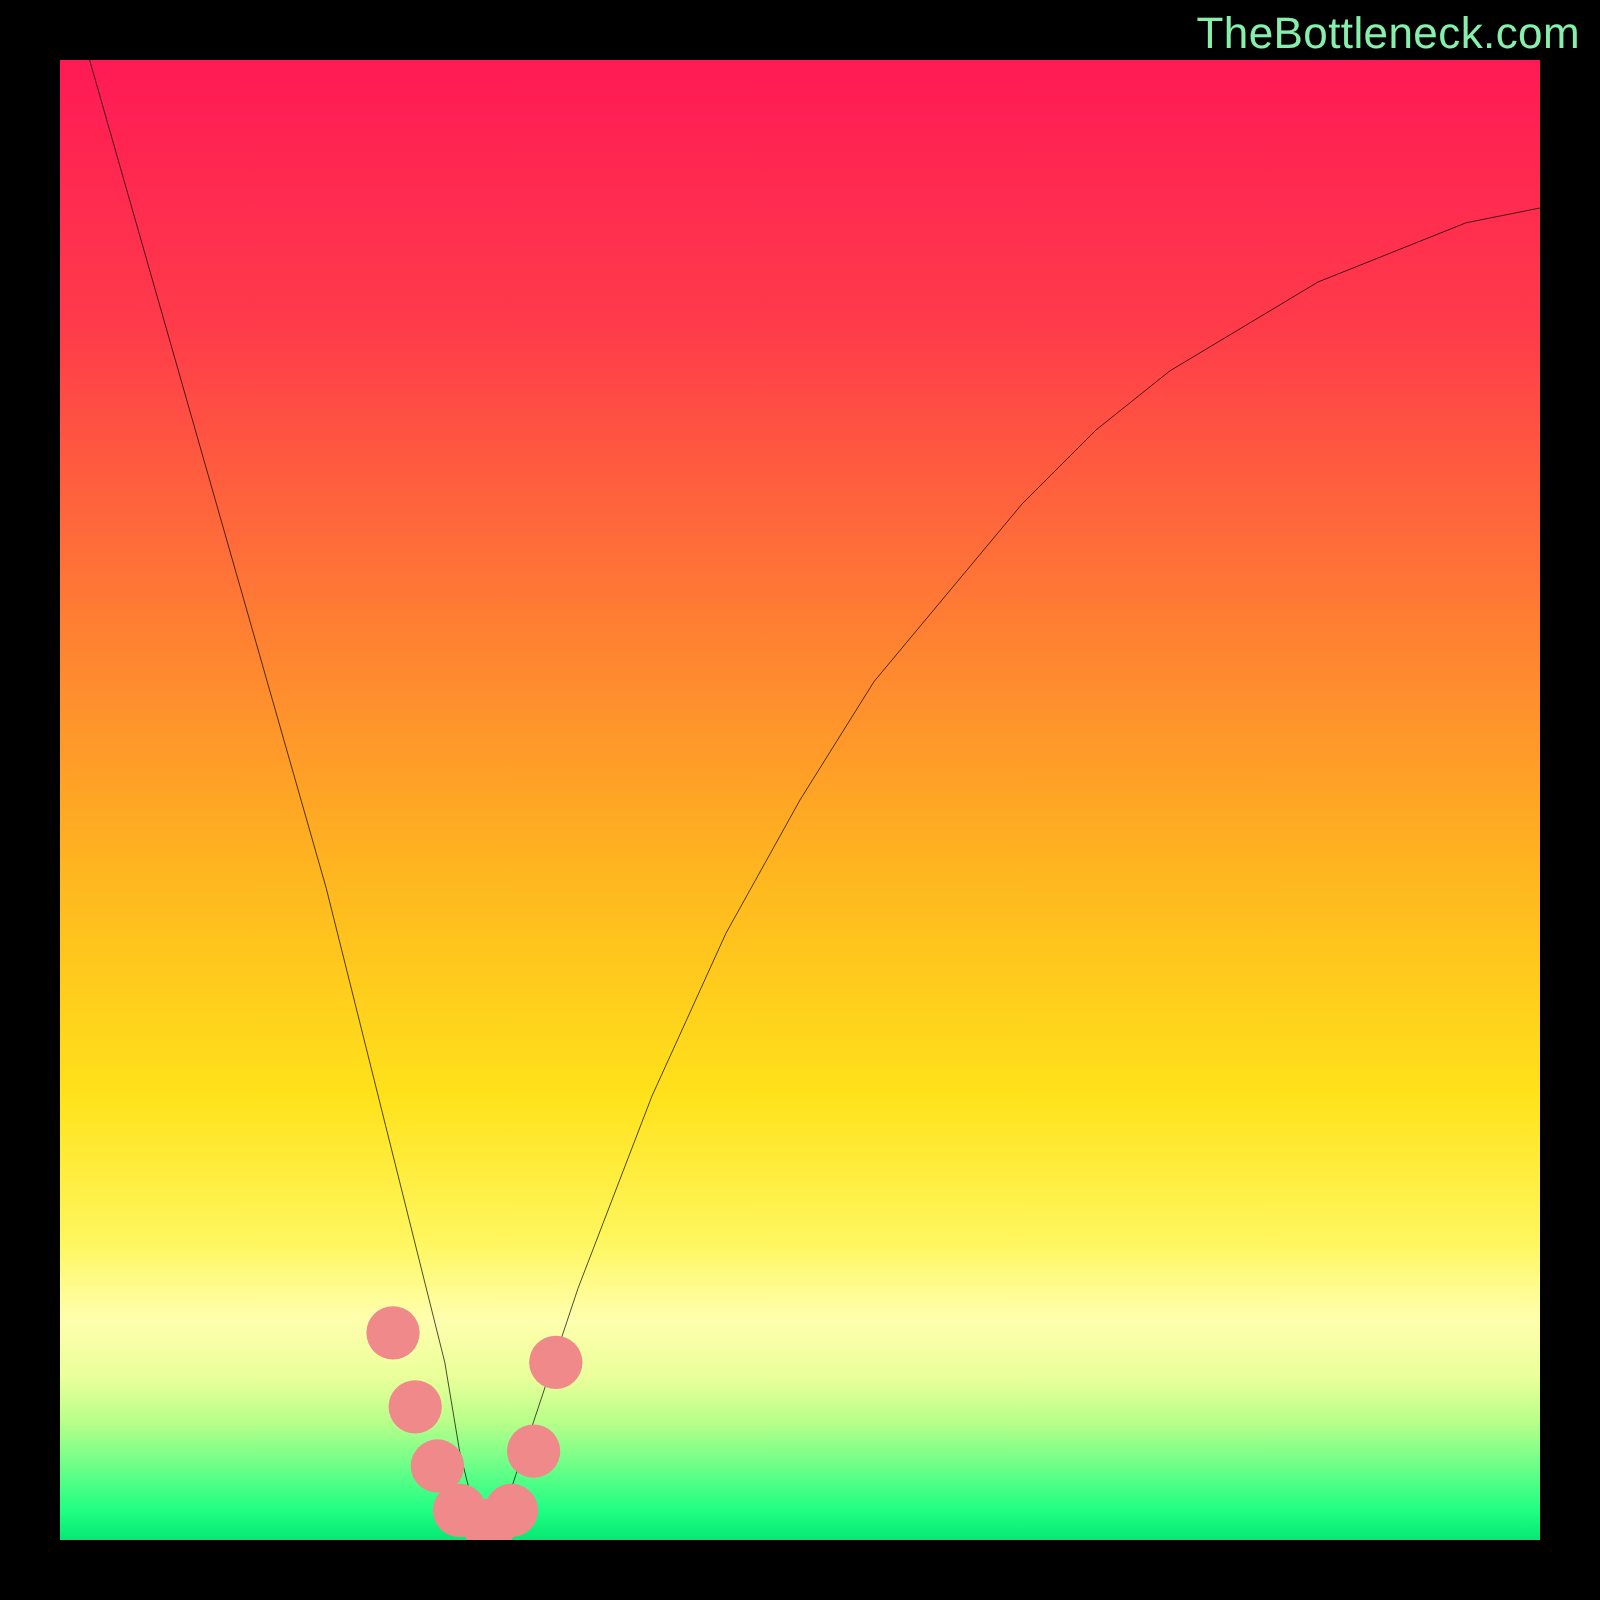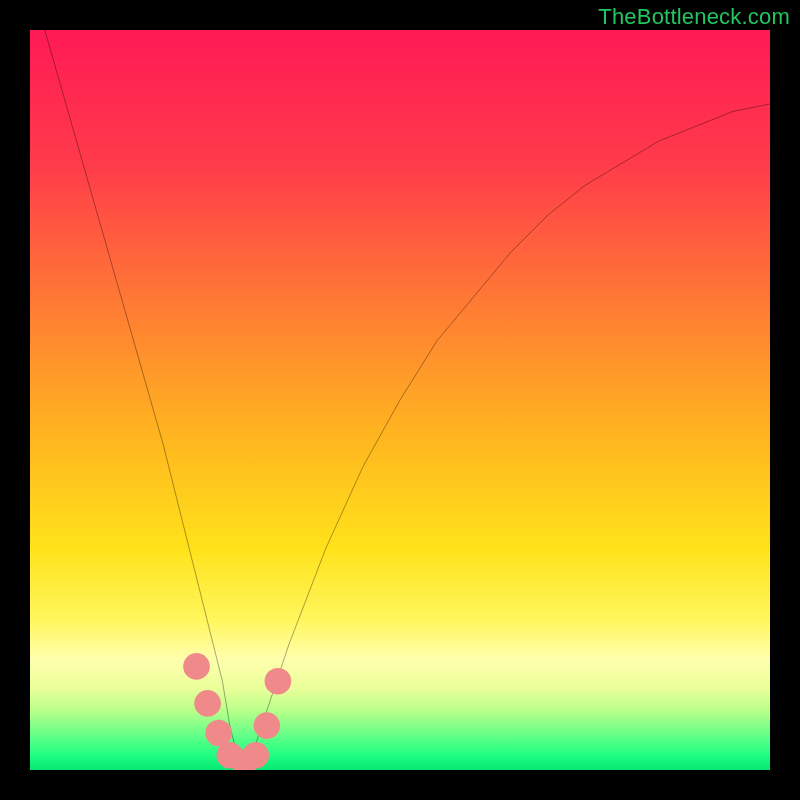--- a/index.html
+++ b/index.html
@@ -31,21 +31,21 @@
     position: absolute;
     left: 0;
     top: 0;
     width: 100%;
     height: 100%;
   }
   .watermark {
     position: absolute;
     top: 4px;
     right: 10px;
-    color: #22c55e;
+    color: #86efac;
     font-size: 22px;
     letter-spacing: 0.2px;
     font-weight: 400;
     text-align: center;
   }
   svg.curve {
     position: absolute;
     left: 0;
     top: 0;
     width: 100%;

